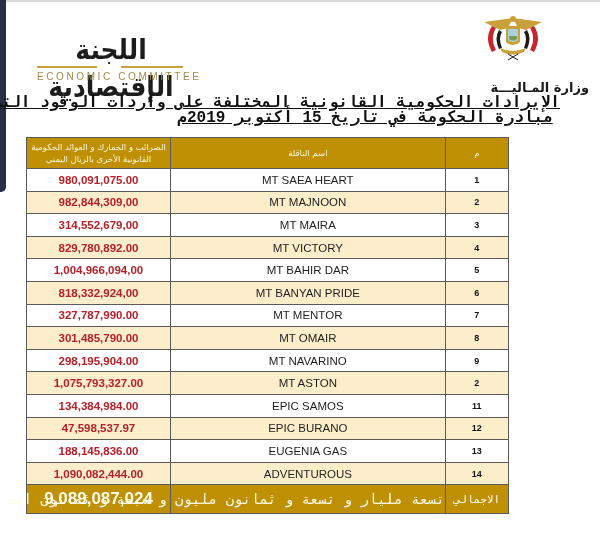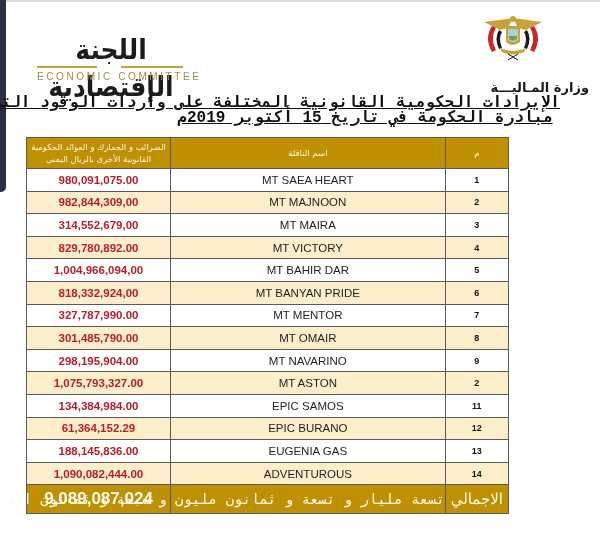--- a/index.html
+++ b/index.html
@@ -54,21 +54,21 @@
     }
     .tbl tbody td { height: 21.6px; font-size: 11.5px; }
     .tbl tbody tr:nth-child(odd) td { background: #ffffff; }
     .tbl tbody tr:nth-child(even) td { background: #fdeecb; }
     .tbl .amt { color: #b5202a; font-weight: bold; font-size: 11.5px; }
     .tbl .name { color: #1e1e1e; font-size: 11.5px; }
     .tbl .num { color: #111; font-weight: bold; font-size: 9px; }
     .tbl tfoot td { background: #bf9004; color: #fffbea; height: 28px; }
     .tbl tfoot .amt-total { font-weight: bold; font-size: 17px; }
     .tbl tfoot .words { font-family: Liberation Mono, monospace; font-size: 14px; direction: rtl; white-space: nowrap; }
-    .tbl tfoot .total-label { font-family: Liberation Sans, sans-serif; font-size: 15px; direction: rtl; margin-top: 24px; }
+    .tbl tfoot .total-label { font-family: Liberation Mono, monospace; font-size: 11px; direction: rtl; margin-top: 24px; }
   </style>
 </head>
 <body>
 
 <div class="top-strip"></div>
 <div class="left-bar"></div>
 
 <div class="ec-logo">
   <div class="ec-ar">اللجنة الإقتصادية</div>
   <div class="ec-line l1"></div>
@@ -167,21 +167,21 @@
       <td class="amt">1,075,793,327.00</td>
       <td class="name">MT ASTON</td>
       <td class="num">2</td>
     </tr>
     <tr>
       <td class="amt">134,384,984.00</td>
       <td class="name">EPIC SAMOS</td>
       <td class="num">11</td>
     </tr>
     <tr>
-      <td class="amt">61,364,152.29</td>
+      <td class="amt">47,598,537.97</td>
       <td class="name">EPIC BURANO</td>
       <td class="num">12</td>
     </tr>
     <tr>
       <td class="amt">188,145,836.00</td>
       <td class="name">EUGENIA GAS</td>
       <td class="num">13</td>
     </tr>
     <tr>
       <td class="amt">1,090,082,444.00</td>

